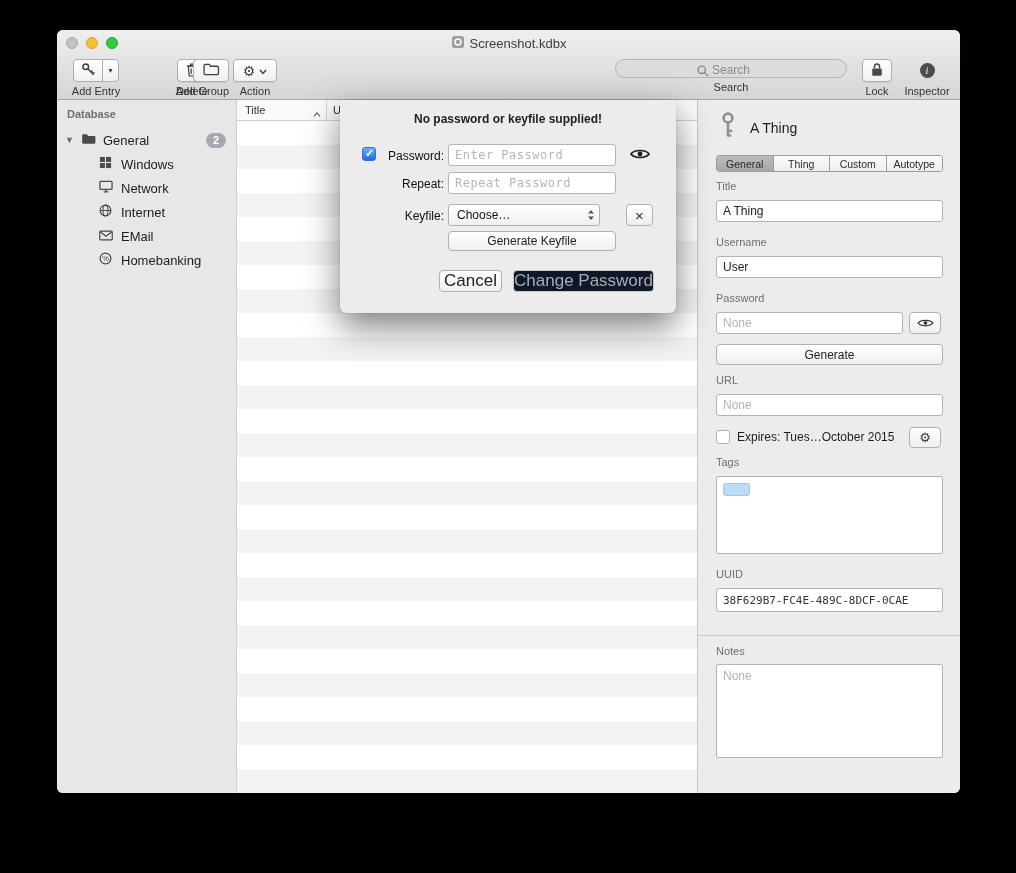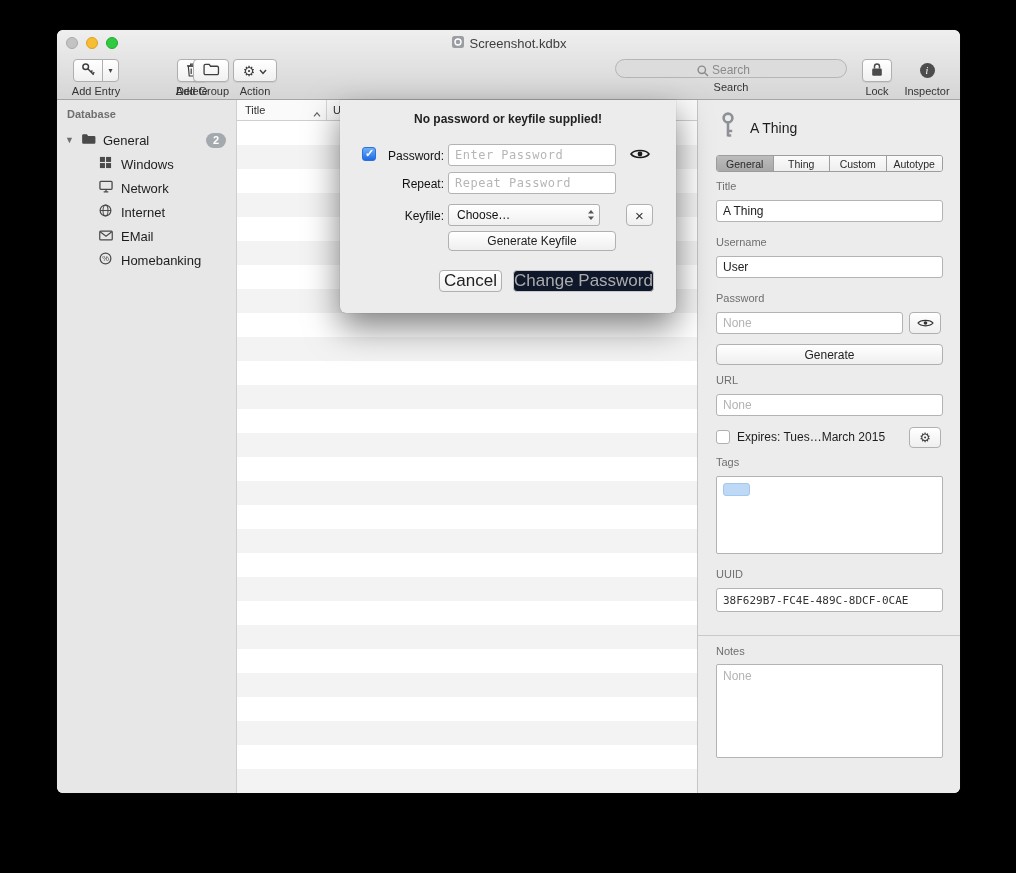--- a/index.html
+++ b/index.html
@@ -349,21 +349,21 @@
             </svg>
         </span>
       </button>
 
       <button class="small-btn gen-btn">Generate</button>
 
       <div class="flabel" style="top:274px;">URL</div>
       <input class="field" style="top: 294px;" placeholder="None">
 
       <span class="chk" style="position:absolute; left:18px; top:330px;"></span>
-      <span style="position:absolute; left:39px; top:330px; font-size:12px; color:#1d1d1d;">Expires: Tues…March 2015</span>
+      <span style="position:absolute; left:39px; top:330px; font-size:12px; color:#1d1d1d;">Expires: Tues…October 2015</span>
       <button class="small-btn" style="left:211px; top:327px; width:32px; height:21px;">
         <span style="font-size:13px; color:#3f3f3f; line-height:1;">⚙</span>
       </button>
 
       <div class="flabel" style="top:356px;">Tags</div>
       <div class="tags-box">
         <span class="tag-token"></span>
       </div>
 
       <div class="flabel" style="top:468px;">UUID</div>

